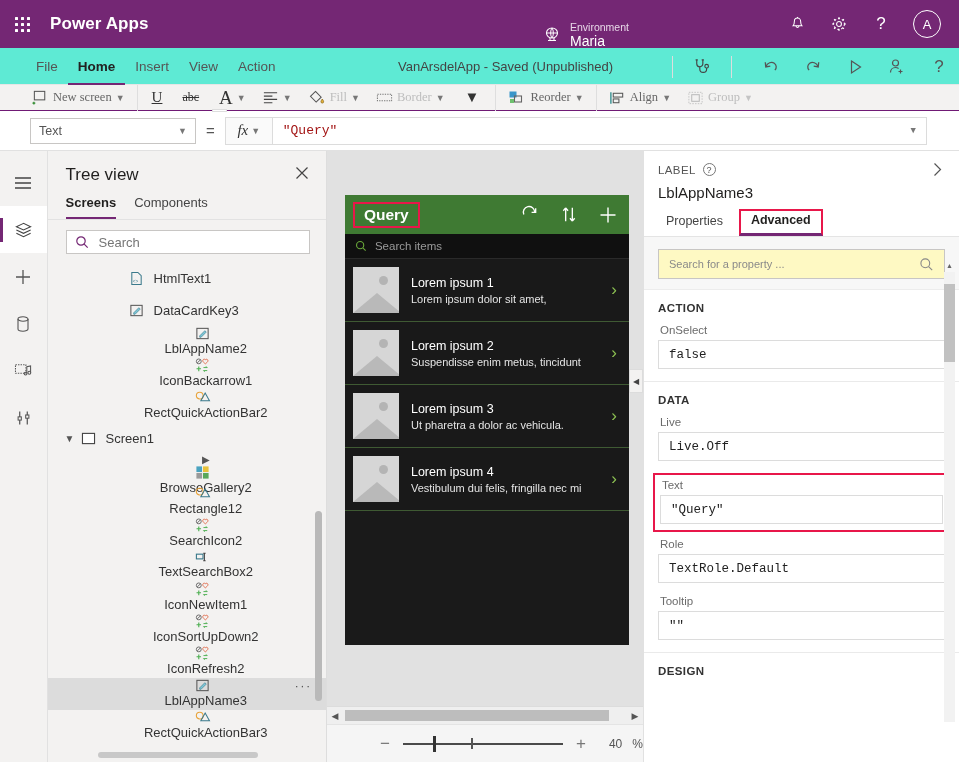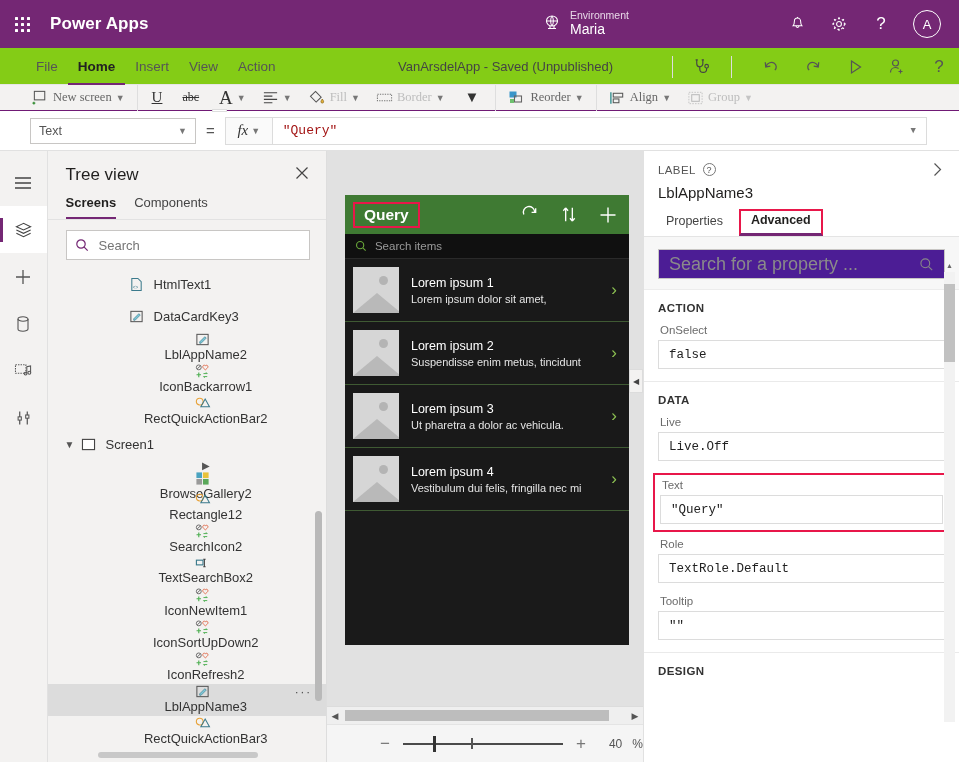--- a/index.html
+++ b/index.html
@@ -15,32 +15,32 @@
 
   
   .topbar {
     height: 48px; background: #742774; color:#fff;
     display:flex; align-items:center; position:relative;
   }
   .waffle { width:44px; display:flex; align-items:center; justify-content:center; }
   .waffle-grid { display:grid; grid-template-columns:repeat(3,3px); grid-gap:3px; }
   .waffle-grid i { width:3px;height:3px;background:#fff;display:block;border-radius:0.5px;}
   .brand { font-size:17px; font-weight:bold; letter-spacing:0.1px; margin-left:6px;}
-  .env-block { position:absolute; left:540px; top:3px; display:flex; align-items:center; }
+  .env-block { position:absolute; left:540px; top:15px; display:flex; align-items:center; }
   .env-icon { width:24px; height:40px; display:flex; align-items:center; justify-content:center; }
   .env-text { margin-left:6px; line-height:1.15; }
   .env-label { font-size:10.5px; color:#e8d8e8; }
   .env-name { font-size:14px; color:#fff; }
   .top-right { position:absolute; right:8px; top:0; height:48px; display:flex; align-items:center; gap:22px; padding-right:10px;}
   .top-right .ic { width:20px;height:20px; display:flex;align-items:center;justify-content:center; cursor:pointer;}
   .avatar { width:28px;height:28px;border:1.4px solid #fff;border-radius:50%;display:flex;align-items:center;justify-content:center;font-size:13px;}
 
   
   .menubar {
-    height:37px; background:#84cc16; display:flex; align-items:center;
+    height:37px; background:#5eead4; display:flex; align-items:center;
     border-bottom:1px solid #e6e6e6; position:relative; font-size:13.5px;
   }
   .menubar .mi { padding:0 10px; color:#555; line-height:37px; height:37px; cursor:pointer;}
   .menubar .mi:first-child { margin-left:26px;}
   .menubar .mi.active { color:#222; font-weight:bold; border-bottom:2px solid #742774;}
   .appname { position:absolute; left:398px; top:0; line-height:37px; font-size:13px; color:#444;}
   .menu-sep { position:absolute; left:672px; top:8px; width:1px; height:22px; background:#ddd;}
   .menu-sep2 { position:absolute; left:731px; top:8px; width:1px; height:22px; background:#ddd;}
   .menu-icons { position:absolute; right:10px; top:0; height:37px; display:flex; align-items:center; gap:22px;}
   .menu-icons .ic{ width:20px;height:20px;display:flex;align-items:center;justify-content:center;cursor:pointer;}
@@ -81,21 +81,21 @@
   .rail-item.sel::before { content:""; position:absolute; left:0; top:12px; width:3px; height:24px; background:#742774;}
 
   
   .tree { width:282px; background:#f3f2f1; border-right:1px solid #ddd; position:relative; overflow:hidden;}
   .tree-head { display:flex; justify-content:space-between; padding:14px 16px 6px 18px;gap:28px;}
   .tree-title { font-size:17px; color:#201f1e;}
   .tabs { display:flex; gap:18px; padding:0 18px; border-bottom:1px solid #e2e2e2;}
   .tab { font-size:13px; padding:4px 0 7px; color:#444; cursor:pointer;}
   .tab.sel { font-weight:bold; color:#201f1e; border-bottom:2.5px solid #742774;}
   .search-wrap { padding:10px 16px 8px 18px;}
-  .search-box { height:30px; border:1px solid #c8c6c4; background:#fff; display:flex; align-items:center; padding:0 8px; gap:8px;}
+  .search-box { height:24px; border:1px solid #c8c6c4; background:#fff; display:flex; align-items:center; padding:0 8px; gap:8px;}
   .search-box input { border:none; outline:none; font-size:13px; color:#666; width:100%; font-family:"Liberation Sans", sans-serif;}
   .tree-list { font-size:13px; color:#333; }
   .tnode { height:32px; display:flex; align-items:center; padding-left:14px; cursor:pointer; position:relative;}
   .tnode.sel { background:#dcdcdc; }
   .tnode .chev { width:16px; color:#555; font-size:10px; display:flex; align-items:center; justify-content:center;}
   .tnode .tico { width:22px; display:flex; align-items:center; justify-content:center; margin-right:6px;}
   .tnode .dots { position:absolute; right:14px; letter-spacing:1.5px; color:#555; font-size:13px;}
   .ind1 { padding-left:14px;} .ind2 { padding-left:38px;flex-direction:column;} .ind3 { padding-left:62px;align-items:center;}
   .tree-vscroll { position:absolute; right:4px; top:360px; width:7px; height:190px; background:#b9b9b9; border-radius:4px;}
   .tree-hscroll { position:absolute; left:50px; bottom:4px; width:160px; height:6px; background:#c8c8c8; border-radius:3px;}
@@ -137,21 +137,21 @@
   .props-head { padding:10px 14px 0 14px;}
   .props-kind { display:flex; align-items:center; justify-content:space-between;}
   .kind-l { display:flex; align-items:center; gap:7px; font-size:11.5px; color:#555; letter-spacing:.4px;}
   .q-circ { width:13px;height:13px;border:1px solid #777; border-radius:50%; font-size:9px; display:flex;align-items:center;justify-content:center;color:#555;}
   .props-name { font-size:15px; color:#201f1e; margin:6px 0 8px;}
   .ptabs { display:flex; gap:0; align-items:flex-end; padding-left:14px; border-bottom:1px solid #e4e4e4; }
   .ptab { font-size:12.5px; color:#444; padding:4px 8px 8px; cursor:pointer;}
   .ptab.sel { font-weight:bold; color:#201f1e; border-bottom:3px solid #742774;}
   .ptab-hl { border:2.5px solid #e8174a; padding:2px 10px 6px; margin-left:8px;}
   .psearch { padding:12px 14px 10px; background:#f7f7f7; border-bottom:1px solid #ececec;}
-  .psearch-box { height:30px; border:1px solid #c8c6c4; background:#4c1d95; display:flex; align-items:center; justify-content:space-between; padding:0 10px; font-size:18px; color:#8a8a8a;}
+  .psearch-box { height:30px; border:1px solid #c8c6c4; background:#fef9c3; display:flex; align-items:center; justify-content:space-between; padding:0 10px; font-size:11px; color:#8a8a8a;}
   .psec { padding:12px 14px 0; }
   .psec-title { font-size:11.5px; font-weight:bold; color:#333; letter-spacing:.4px; margin-bottom:10px;}
   .pfield { margin-bottom:12px; }
   .pfield-label { font-size:11.5px; color:#6b6b6b; margin-bottom:4px; padding-left:2px;}
   .pfield-input { height:29px; border:1px solid #dcdcdc; display:flex; align-items:center; padding-left:10px;
                   font-family:"Liberation Mono", monospace; font-size:12.5px; color:#222;}
   .pfield.hl { border:2.5px solid #e8174a; padding:4px 5px 6px; margin:0 -5px 6px; }
   .psec-div { border-top:1px solid #eaeaea; margin:6px 0 0;}
   .props-scroll { position:absolute; right:4px; top:108px; width:11px; bottom:0;}
   .ps-up,.ps-dn { width:11px;height:13px;display:flex;align-items:center;justify-content:center;font-size:7px;color:#666;}

